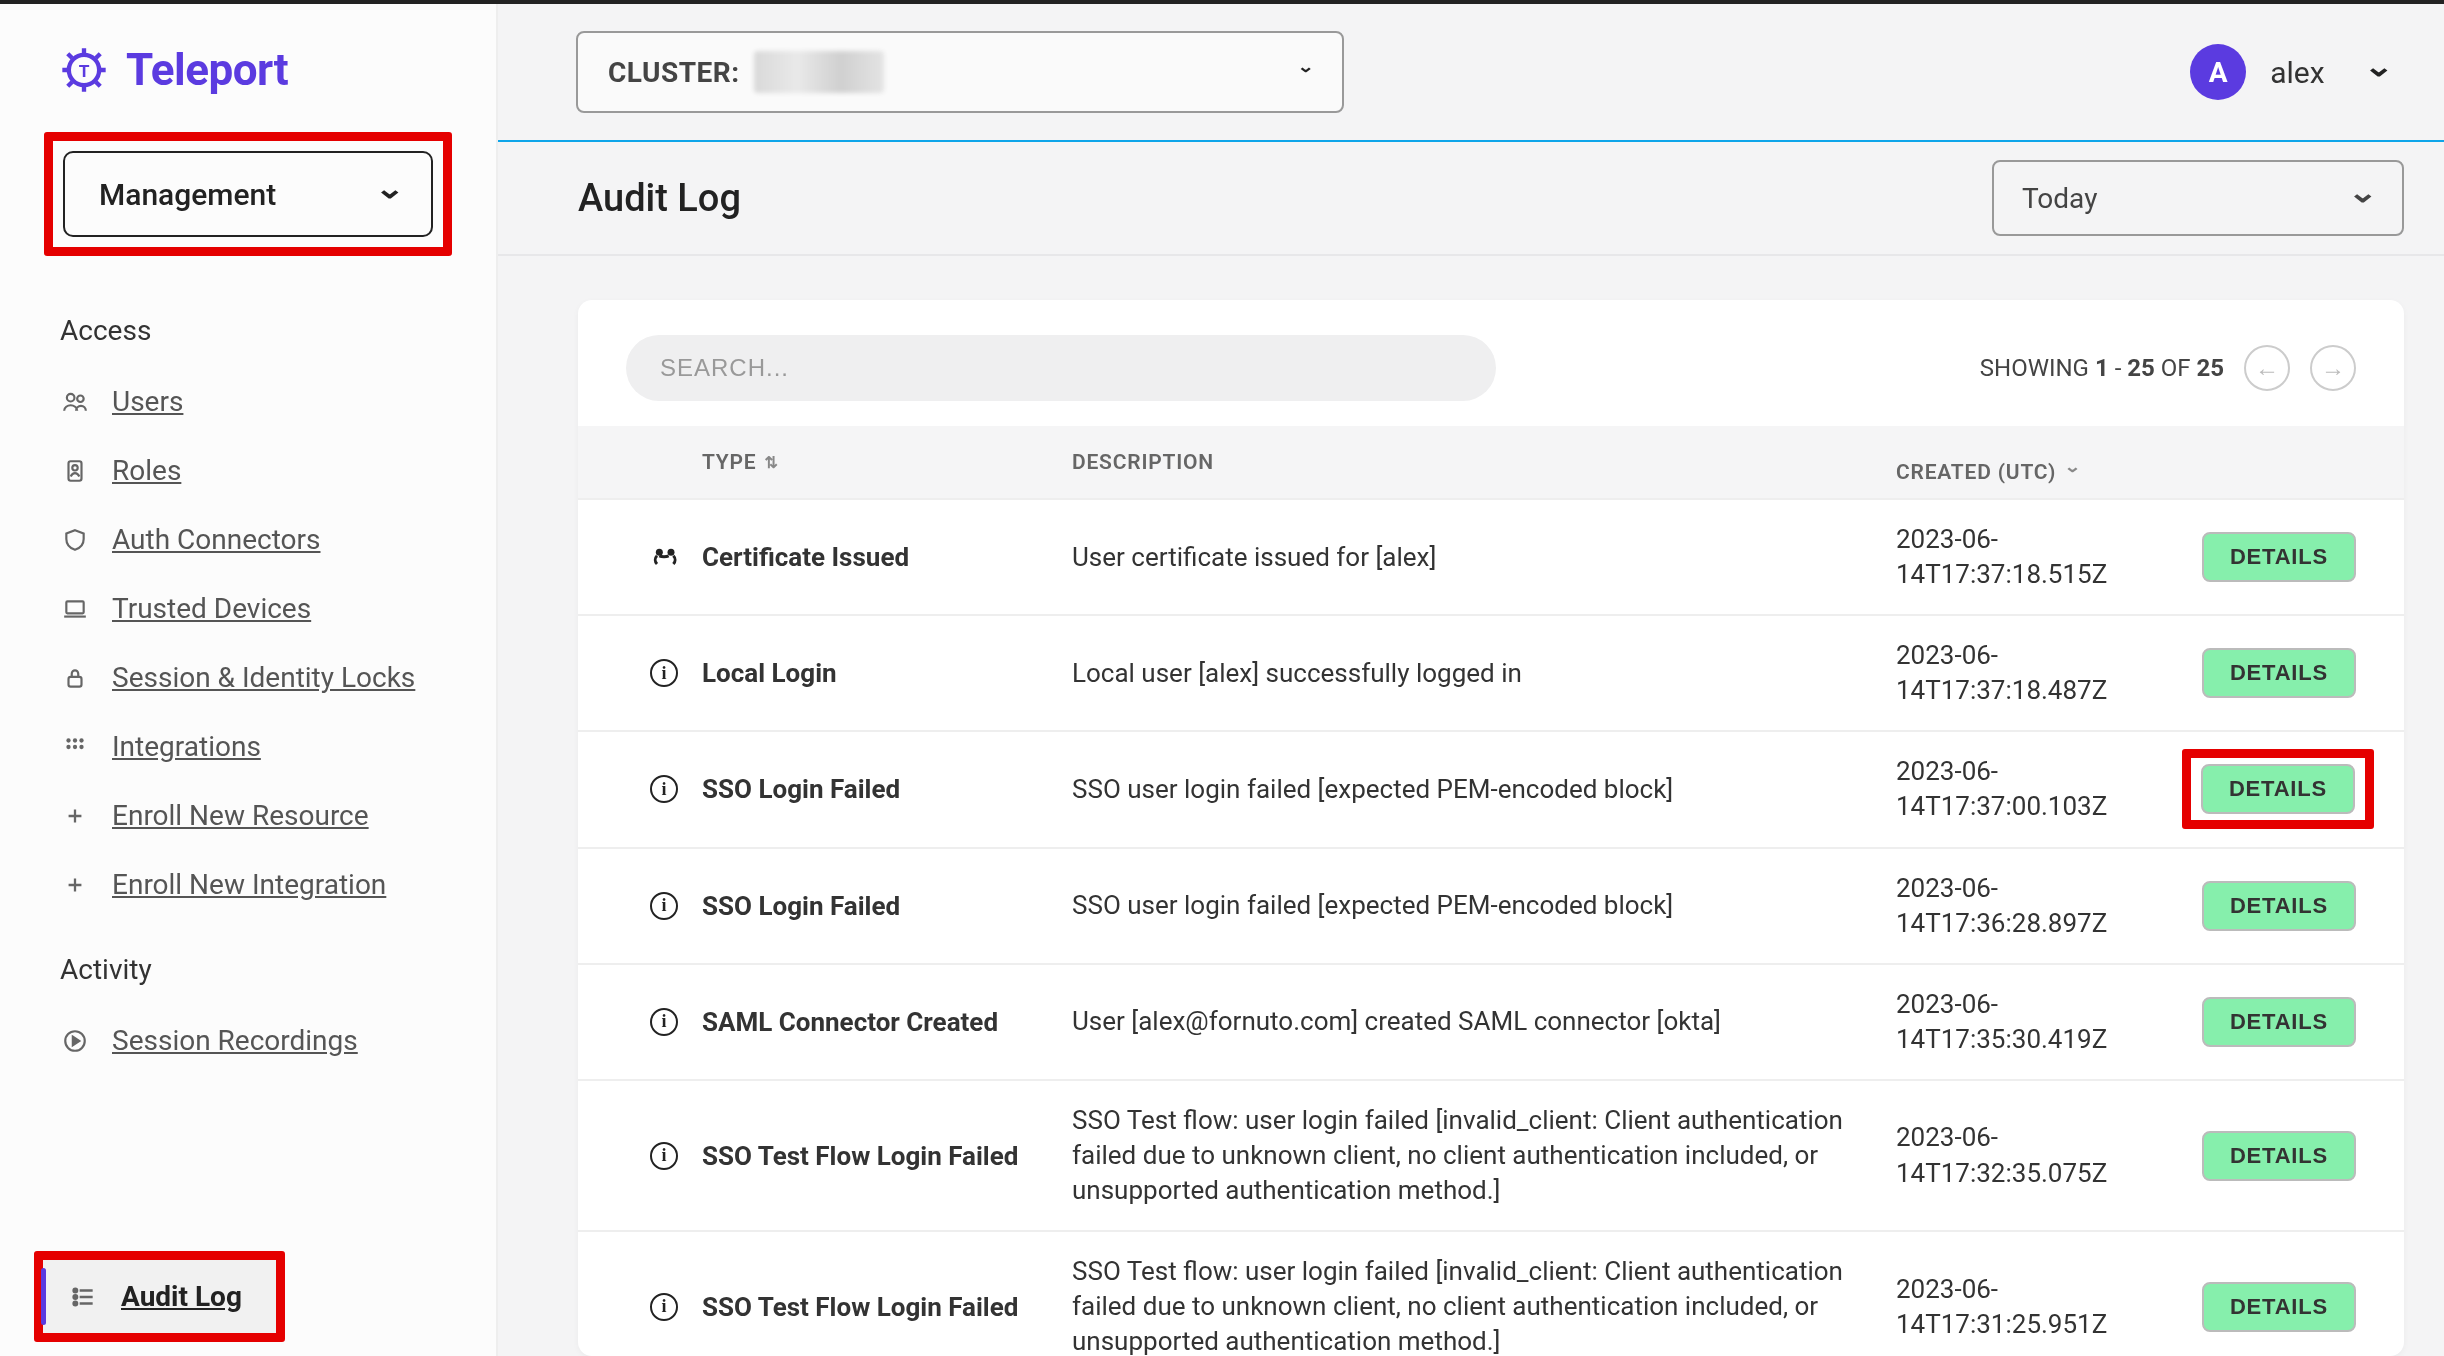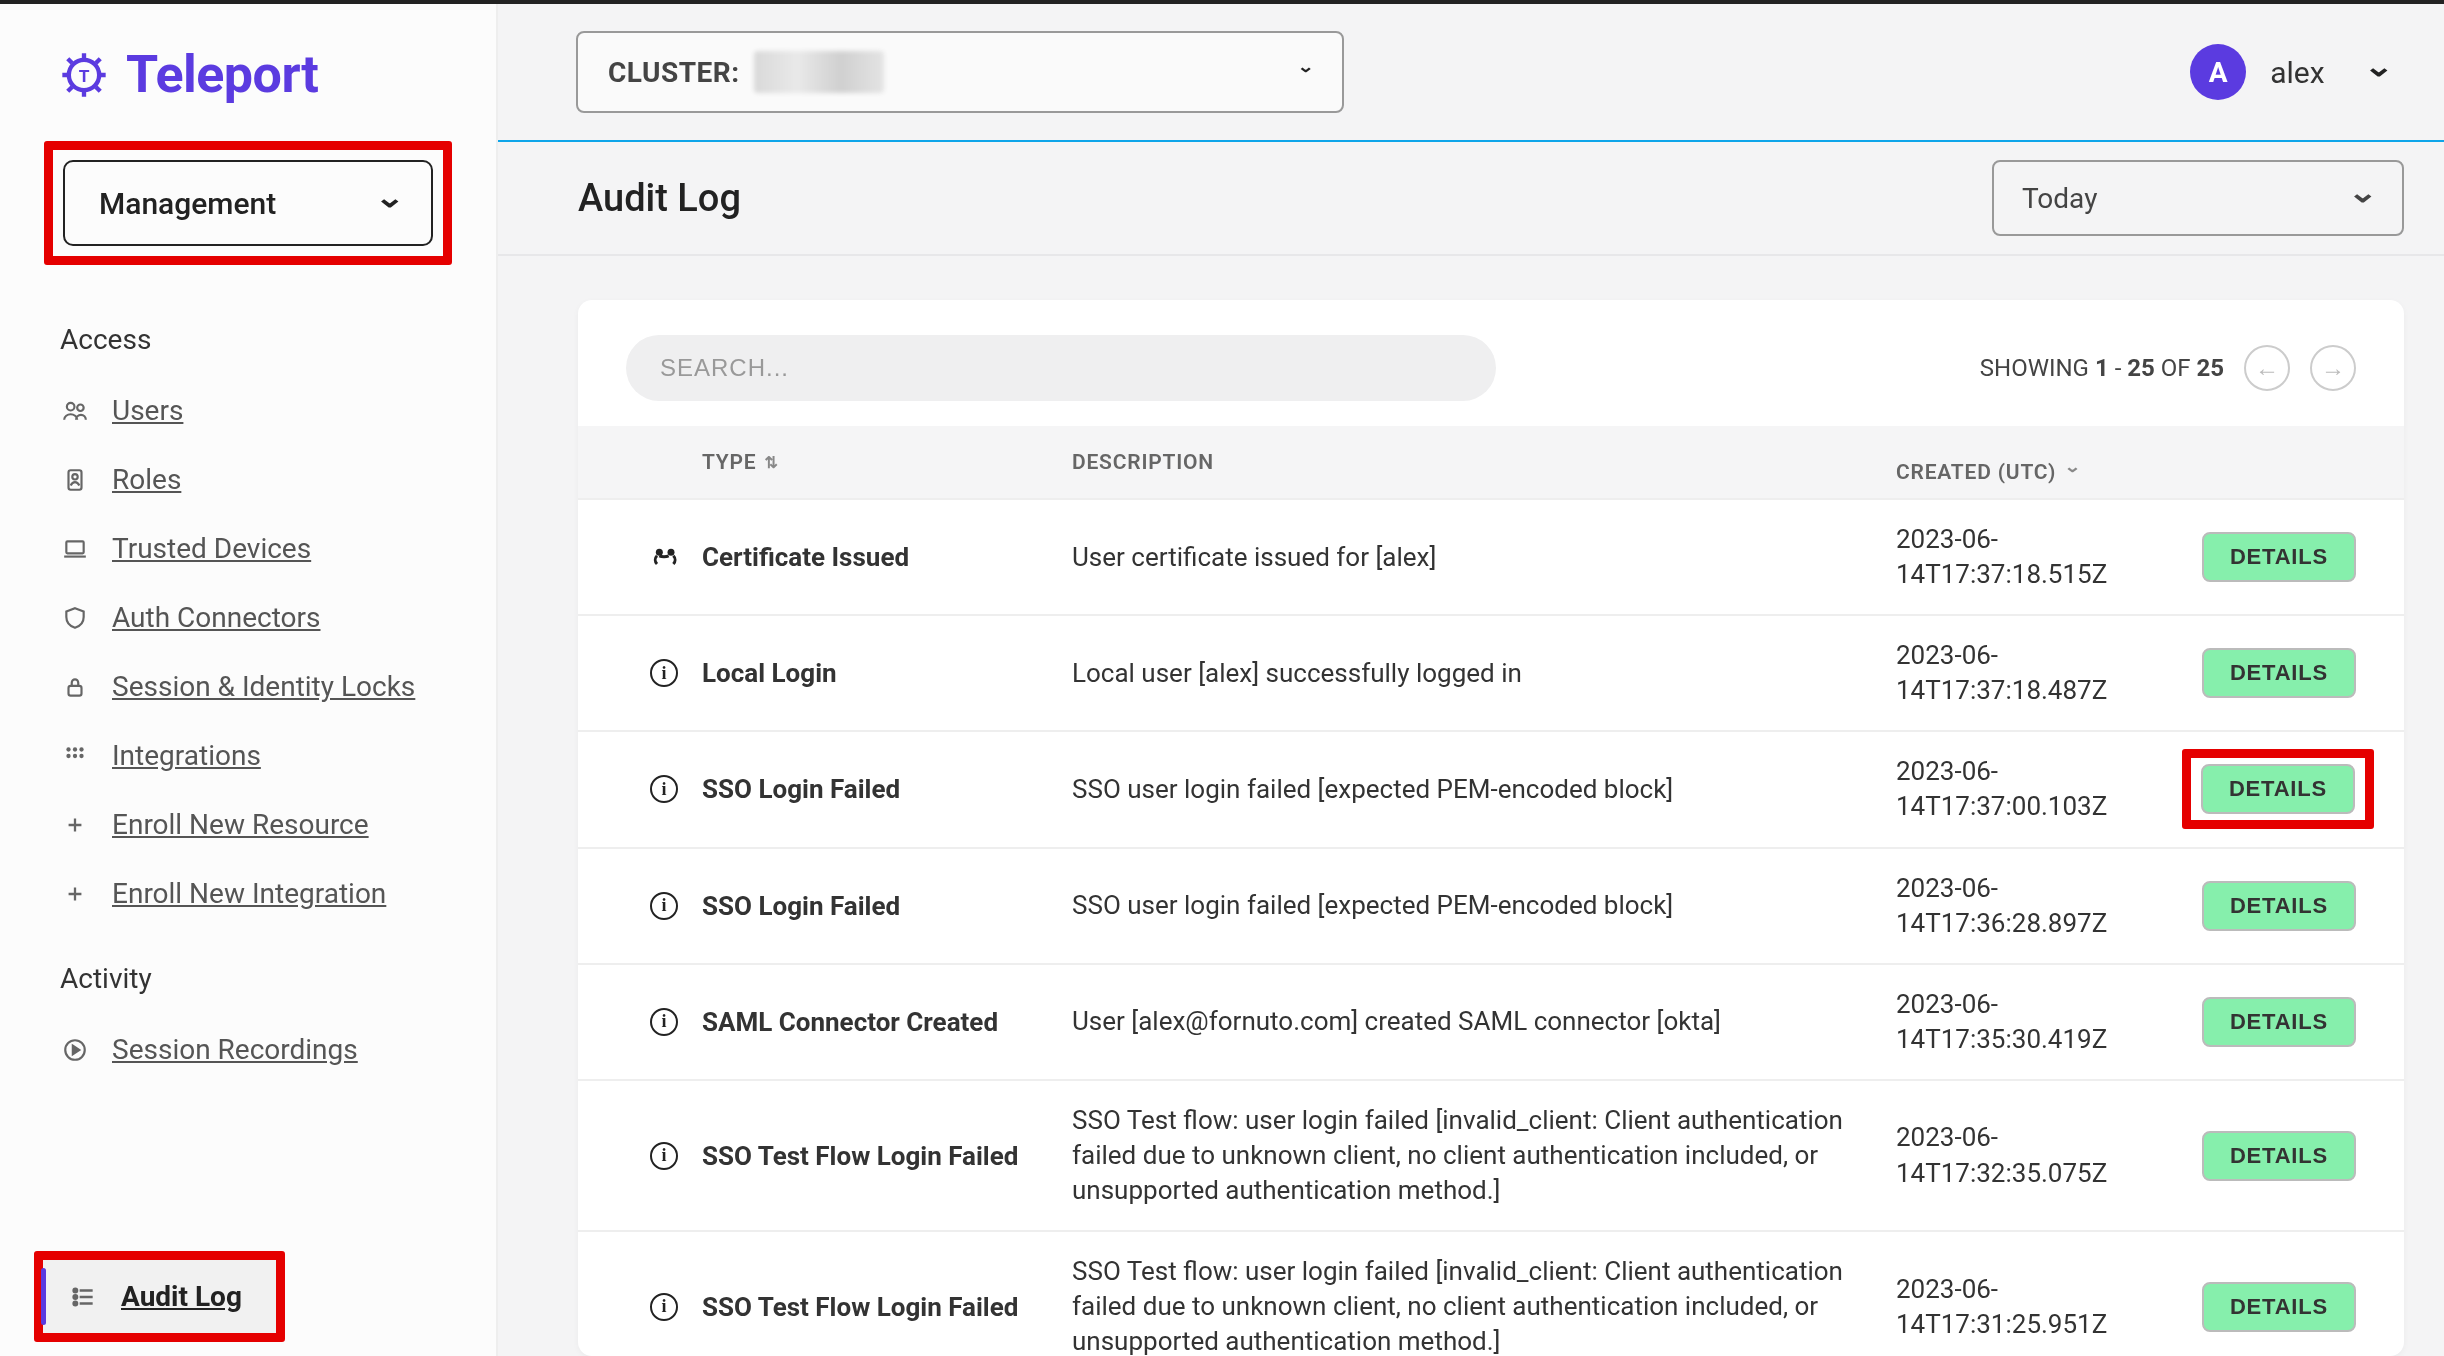--- a/index.html
+++ b/index.html
@@ -29,21 +29,21 @@
     display: flex;
     align-items: center;
     gap: 16px;
     padding: 0 0 36px 58px;
   }
   .logo-icon {
     width: 52px; height: 52px;
     color: #5b3be0;
   }
   .logo-text {
-    font-size: 52px;
+    font-size: 44px;
     font-weight: 700;
     color: #5b3be0;
     letter-spacing: -0.5px;
   }
   .red-box { border: 9px solid #e50000; border-radius: 3px; }
   .red-box-nav {
     margin: 0 44px 32px 44px;
     padding: 10px;
   }
   .nav-dropdown {
@@ -301,33 +301,33 @@
                 <rect x="6" y="3" width="12" height="18" rx="2"></rect>
                 <circle cx="12" cy="9" r="2.5"></circle>
                 <path d="M8 17c1-2 3-3 4-3s3 1 4 3"></path>
               </svg>
             </span>
             <span>Roles</span>
           </div>
           <div class="side-item">
             <span class="sicn">
               <svg viewBox="0 0 24 24" width="26" height="26" fill="none" stroke="currentColor" stroke-width="2">
+                <path d="M12 3l8 3v5c0 5-3.5 8.5-8 10-4.5-1.5-8-5-8-10V6z"></path>
+              </svg>
+            </span>
+            <span>Auth Connectors</span>
+          </div>
+          <div class="side-item">
+            <span class="sicn">
+              <svg viewBox="0 0 24 24" width="26" height="26" fill="none" stroke="currentColor" stroke-width="2">
                 <rect x="4" y="5" width="16" height="11" rx="1"></rect>
                 <path d="M2 19h20"></path>
               </svg>
             </span>
             <span>Trusted Devices</span>
-          </div>
-          <div class="side-item">
-            <span class="sicn">
-              <svg viewBox="0 0 24 24" width="26" height="26" fill="none" stroke="currentColor" stroke-width="2">
-                <path d="M12 3l8 3v5c0 5-3.5 8.5-8 10-4.5-1.5-8-5-8-10V6z"></path>
-              </svg>
-            </span>
-            <span>Auth Connectors</span>
           </div>
           <div class="side-item">
             <span class="sicn">
               <svg viewBox="0 0 24 24" width="26" height="26" fill="none" stroke="currentColor" stroke-width="2">
                 <rect x="6" y="11" width="12" height="9" rx="2"></rect>
                 <path d="M9 11V8a3 3 0 016 0v3"></path>
               </svg>
             </span>
             <span>Session &amp; Identity Locks</span>
           </div>

